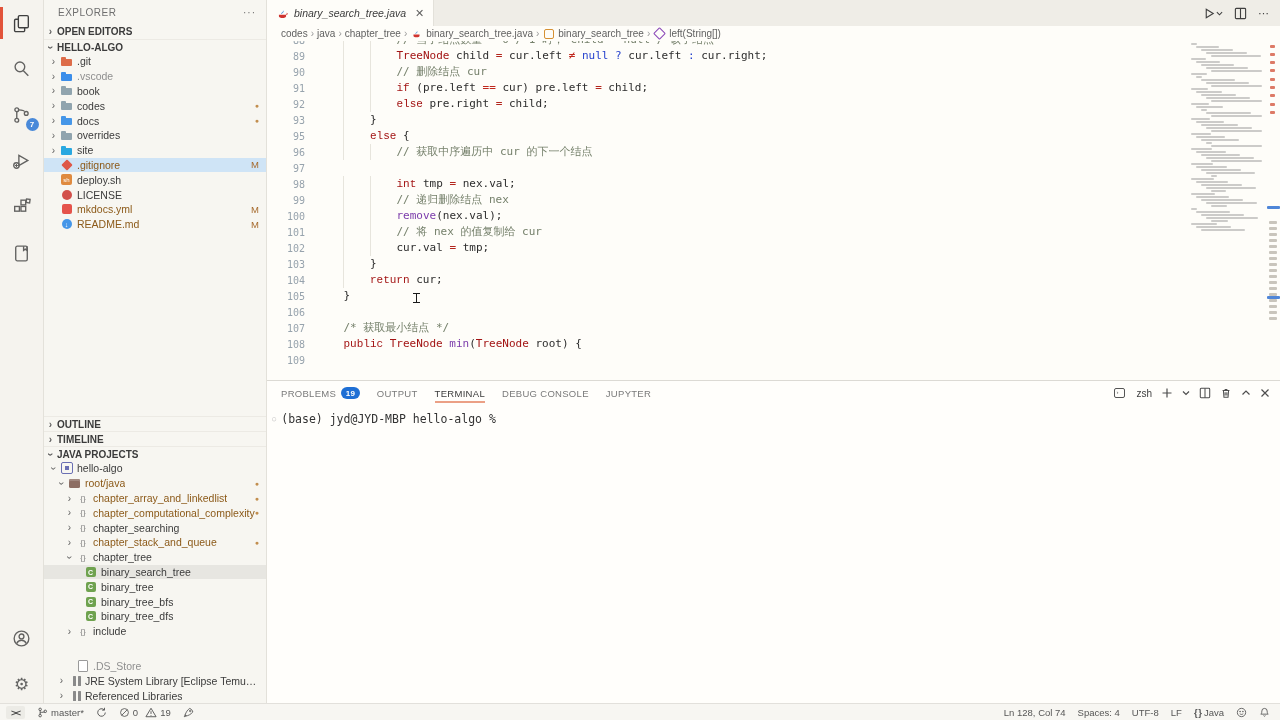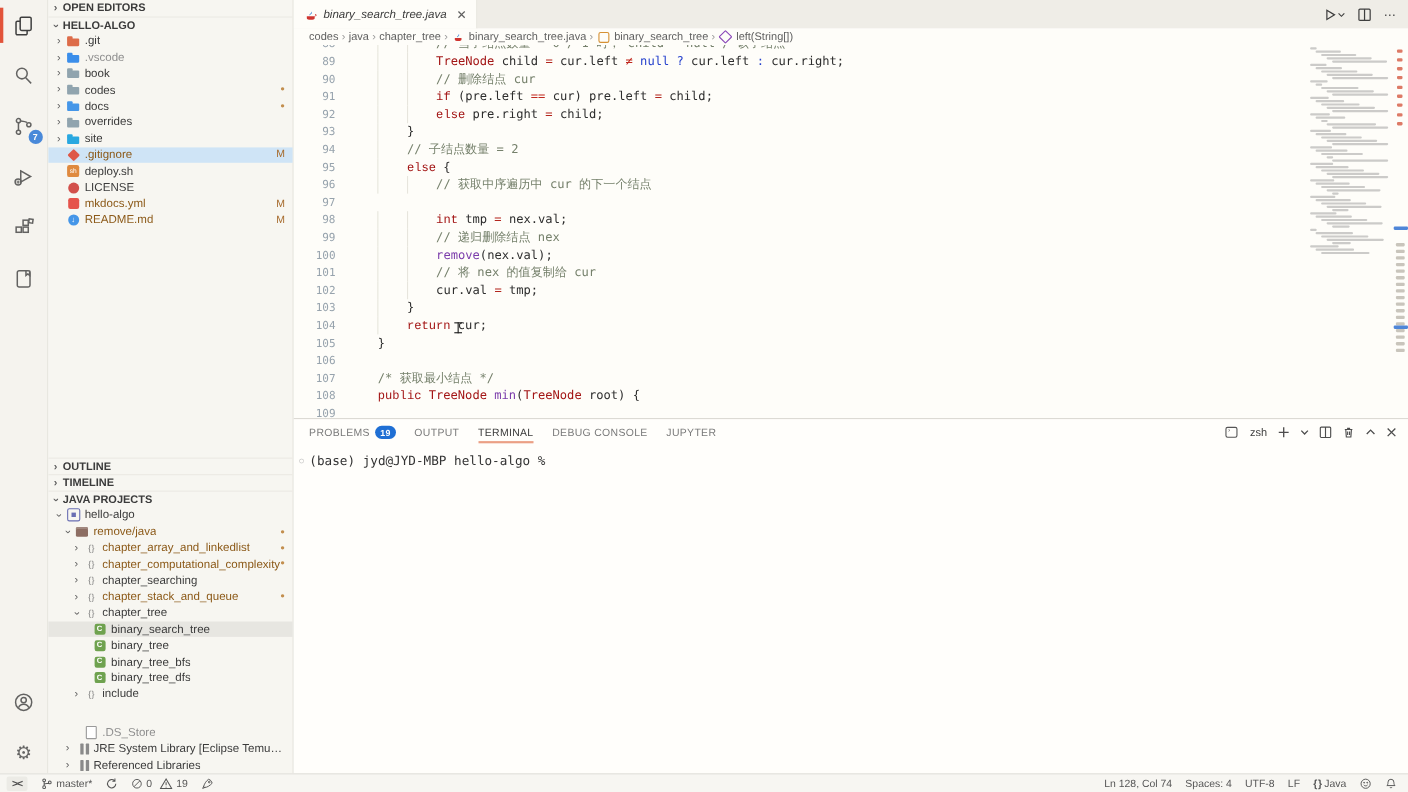--- a/index.html
+++ b/index.html
@@ -177,20 +177,24 @@
               <path d="M5.5 14.7c.8-2 2.4-3 4.5-3s3.7 1 4.5 3"></path>
             </svg>
           </span>
       </div>
       <div class="ab-item" style="height:38px">
         <span class="gear-glyph">⚙</span>
       </div>
     </div>
 
     <div class="sidebar">
+      <div class="sb-title">
+        <span>EXPLORER</span>
+        <span class="sb-more">···</span>
+      </div>
       <div class="sec-hdr first">
         <span class="chev">›</span>
         <span>OPEN EDITORS</span>
       </div>
       <div class="sec-hdr">
         <span class="chev open">›</span>
         <span>HELLO-ALGO</span>
       </div>
       <div class="tree" id="explorer-tree">
           <div class="trow">
@@ -274,21 +278,21 @@
       </div>
       <div class="tree" id="java-tree">
           <div class="trow" style="padding-left: 3px;">
             <span class="chev open">›</span>
             <span class="ic ic-project"></span>
             <span class="lbl">hello-algo</span>
           </div>
           <div class="trow" style="padding-left: 11px;">
             <span class="chev open">›</span>
             <span class="ic ic-pkg-root"></span>
-            <span class="lbl mod">remove/java</span>
+            <span class="lbl mod">root/java</span>
             <span class="dot">●</span>
           </div>
           <div class="trow" style="padding-left: 19px;">
             <span class="chev">›</span>
             <span class="ic ic-braces"></span>
             <span class="lbl mod">chapter_array_and_linkedlist</span>
             <span class="dot">●</span>
           </div>
           <div class="trow" style="padding-left: 19px;">
             <span class="chev">›</span>
@@ -422,21 +426,20 @@
         </div>
 
       <div class="editor-area">
         <div class="code-scroll" id="code-lines">
             <div class="cl"><span class="ln">88</span><span class="lc" style="padding-left: 12ch;"><i class="g" style="left: 4ch;"></i><i class="g" style="left: 8ch;"></i><span class="tk cm">// 当子结点数量 = 0 / 1 时， child = null / 该子结点</span></span></div>
             <div class="cl"><span class="ln">89</span><span class="lc" style="padding-left: 12ch;"><i class="g" style="left: 4ch;"></i><i class="g" style="left: 8ch;"></i><span class="tk ty">TreeNode</span><span class="tk pl"> child </span><span class="tk op">=</span><span class="tk pl"> cur.left </span><span class="tk opr">≠</span><span class="tk pl"> </span><span class="tk lit">null</span><span class="tk pl"> </span><span class="tk lit">?</span><span class="tk pl"> cur.left </span><span class="tk lit">:</span><span class="tk pl"> cur.right;</span></span></div>
             <div class="cl"><span class="ln">90</span><span class="lc" style="padding-left: 12ch;"><i class="g" style="left: 4ch;"></i><i class="g" style="left: 8ch;"></i><span class="tk cm">// 删除结点 cur</span></span></div>
             <div class="cl"><span class="ln">91</span><span class="lc" style="padding-left: 12ch;"><i class="g" style="left: 4ch;"></i><i class="g" style="left: 8ch;"></i><span class="tk kw">if</span><span class="tk pl"> (pre.left </span><span class="tk opr">==</span><span class="tk pl"> cur) pre.left </span><span class="tk op">=</span><span class="tk pl"> child;</span></span></div>
             <div class="cl"><span class="ln">92</span><span class="lc" style="padding-left: 12ch;"><i class="g" style="left: 4ch;"></i><i class="g" style="left: 8ch;"></i><span class="tk kw">else</span><span class="tk pl"> pre.right </span><span class="tk op">=</span><span class="tk pl"> child;</span></span></div>
             <div class="cl"><span class="ln">93</span><span class="lc" style="padding-left: 8ch;"><i class="g" style="left: 4ch;"></i><span class="tk pl">}</span></span></div>
-            <div class="cl"><span class="ln">94</span><span class="lc" style="padding-left: 8ch;"><i class="g" style="left: 4ch;"></i><span class="tk cm">// 子结点数量 = 2</span></span></div>
             <div class="cl"><span class="ln">95</span><span class="lc" style="padding-left: 8ch;"><i class="g" style="left: 4ch;"></i><span class="tk kw">else</span><span class="tk pl"> {</span></span></div>
             <div class="cl"><span class="ln">96</span><span class="lc" style="padding-left: 12ch;"><i class="g" style="left: 4ch;"></i><i class="g" style="left: 8ch;"></i><span class="tk cm">// 获取中序遍历中 cur 的下一个结点</span></span></div>
             <div class="cl"><span class="ln">97</span></div>
             <div class="cl"><span class="ln">98</span><span class="lc" style="padding-left: 12ch;"><i class="g" style="left: 4ch;"></i><i class="g" style="left: 8ch;"></i><span class="tk kw">int</span><span class="tk pl"> tmp </span><span class="tk op">=</span><span class="tk pl"> nex.val;</span></span></div>
             <div class="cl"><span class="ln">99</span><span class="lc" style="padding-left: 12ch;"><i class="g" style="left: 4ch;"></i><i class="g" style="left: 8ch;"></i><span class="tk cm">// 递归删除结点 nex</span></span></div>
             <div class="cl"><span class="ln">100</span><span class="lc" style="padding-left: 12ch;"><i class="g" style="left: 4ch;"></i><i class="g" style="left: 8ch;"></i><span class="tk fn">remove</span><span class="tk pl">(nex.val);</span></span></div>
             <div class="cl"><span class="ln">101</span><span class="lc" style="padding-left: 12ch;"><i class="g" style="left: 4ch;"></i><i class="g" style="left: 8ch;"></i><span class="tk cm">// 将 nex 的值复制给 cur</span></span></div>
             <div class="cl"><span class="ln">102</span><span class="lc" style="padding-left: 12ch;"><i class="g" style="left: 4ch;"></i><i class="g" style="left: 8ch;"></i><span class="tk pl">cur.val </span><span class="tk op">=</span><span class="tk pl"> tmp;</span></span></div>
             <div class="cl"><span class="ln">103</span><span class="lc" style="padding-left: 8ch;"><i class="g" style="left: 4ch;"></i><span class="tk pl">}</span></span></div>
             <div class="cl"><span class="ln">104</span><span class="lc" style="padding-left: 8ch;"><i class="g" style="left: 4ch;"></i><span class="tk kw">return</span><span class="tk pl"> cur;</span></span></div>

